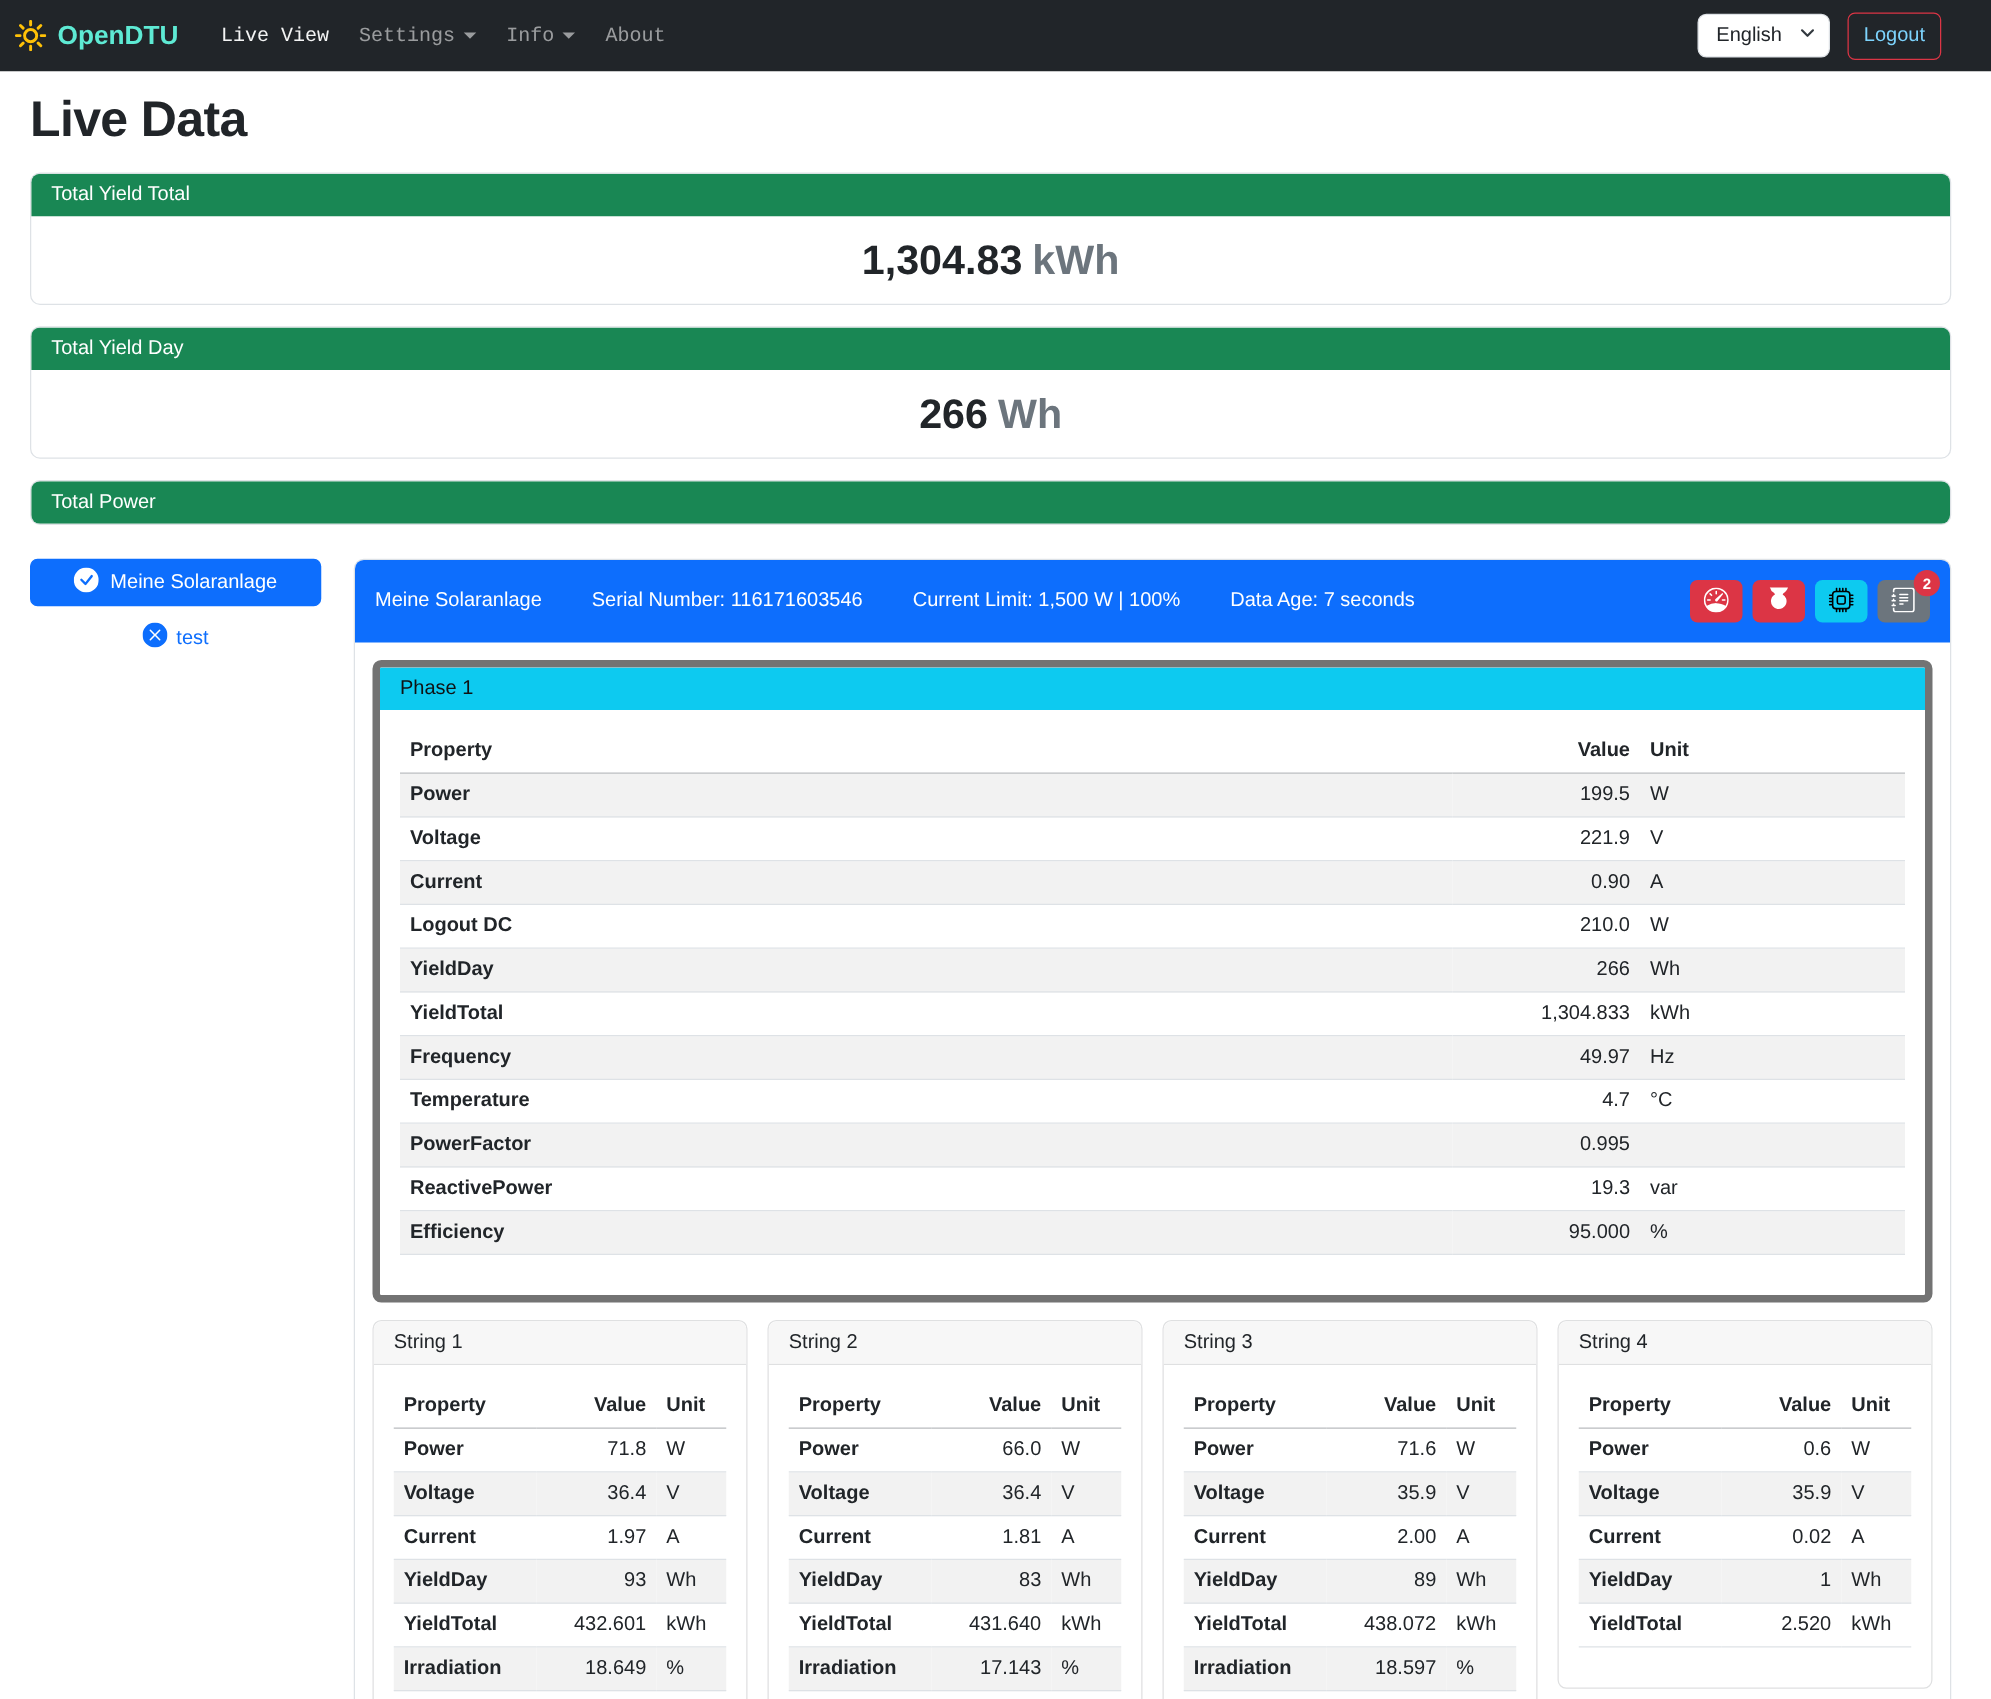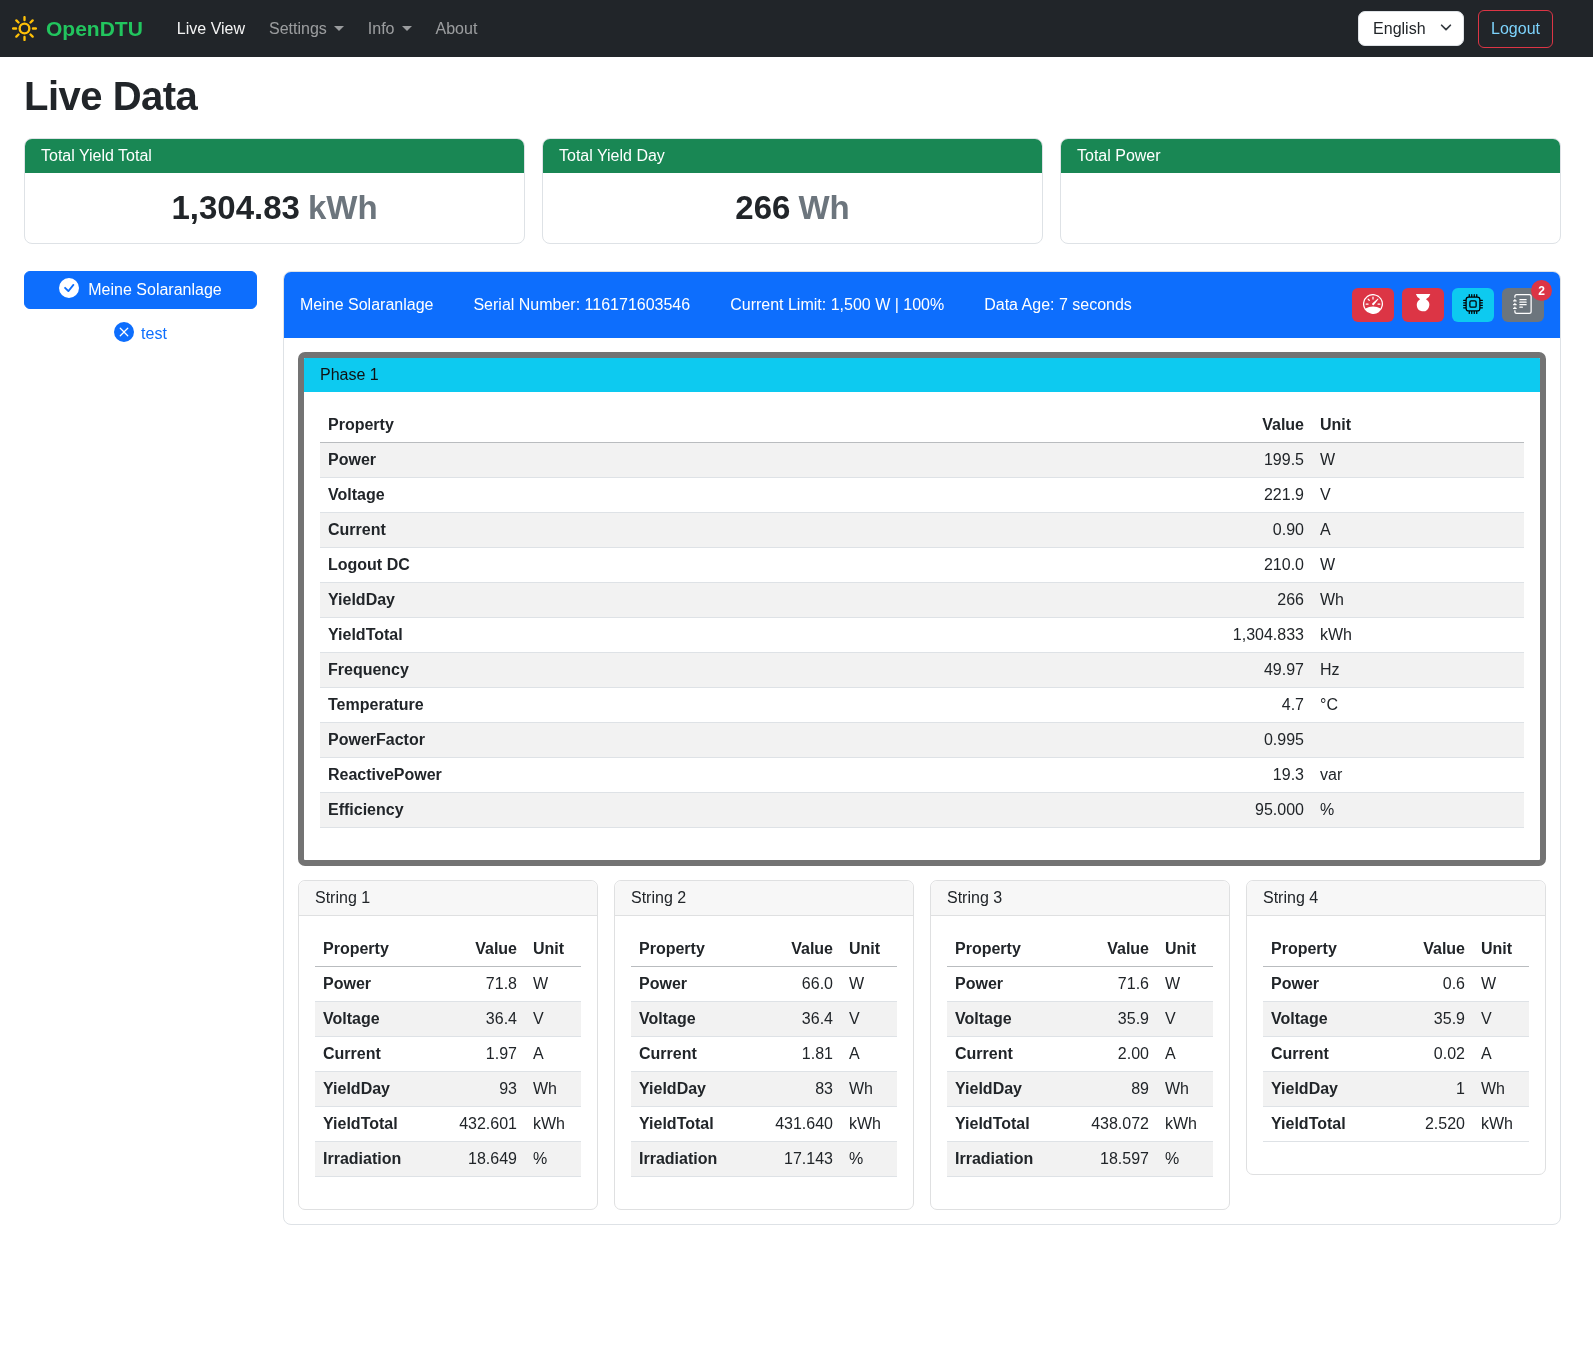--- a/index.html
+++ b/index.html
@@ -9,23 +9,23 @@
     font-family: "Liberation Sans", "DejaVu Sans", sans-serif;
     color: #212529; font-size: 16px;
   }
 
   
   .navbar {
     height: 57px; background: #212529;
     display: flex; align-items: center;
     padding: 0 40px 0 12px;
   }
-  .brand { display: flex; align-items: center; gap: 9px; color: #22c55e; font-size: 21px; font-weight: 600; cursor: pointer; }
+  .brand { display: flex; align-items: center; gap: 9px; color: #5eead4; font-size: 21px; font-weight: 600; cursor: pointer; }
   .brand svg { display: block; }
-  .nav-links { display: flex; align-items: flex-end; margin-left: 22px; }
+  .nav-links { display: flex; align-items: flex-end; margin-left: 22px; font-family: Liberation Mono, monospace; }
   .nav-link {
     padding: 8px 12px; color: rgba(255,255,255,.55);
     font-size: 16px; cursor: pointer; display: flex; align-items: center;
   }
   .nav-link.active { color: rgba(255,255,255,.95); }
   .caret {
     display: inline-block; width: 0; height: 0; margin-left: 7px;
     border-left: 5px solid transparent; border-right: 5px solid transparent;
     border-top: 5px solid currentColor;
   }
@@ -40,21 +40,21 @@
     margin-left: 14px; height: 38px; padding: 6px 12px;
     background: transparent; border: 1px solid #dc3545; color: #7dd3fc;
     border-radius: 6px; font-size: 16px; font-family: inherit; cursor: pointer;
   }
 
   
   .container { padding: 0 32px 30px 24px; }
   h1.page-title { font-size: 40px; font-weight: 700; margin: 17px 0 19px; letter-spacing: -0.5px; }
 
   
-  .summary-grid { display: grid; grid-template-columns: repeat(3, 1fr); gap: 17px; }
+  .summary-grid { display: grid; grid-template-columns: repeat(1, 1fr); gap: 17px; }
   .card { border: 1px solid #dee2e6; border-radius: 8px; background: #fff; overflow: hidden; }
   .card-header-success {
     background: #198754; color: #fff; padding: 8px 16px; font-size: 16px;
   }
   .summary-body { text-align: center; padding: 16px; font-size: 33px; font-weight: 600; }
   .summary-body .unit { color: #6c757d; margin-left: 8px; }
 
   
   .main-row { display: flex; gap: 26px; margin-top: 27px; align-items: flex-start; }
   .sidebar { width: 233px; flex: none; }

